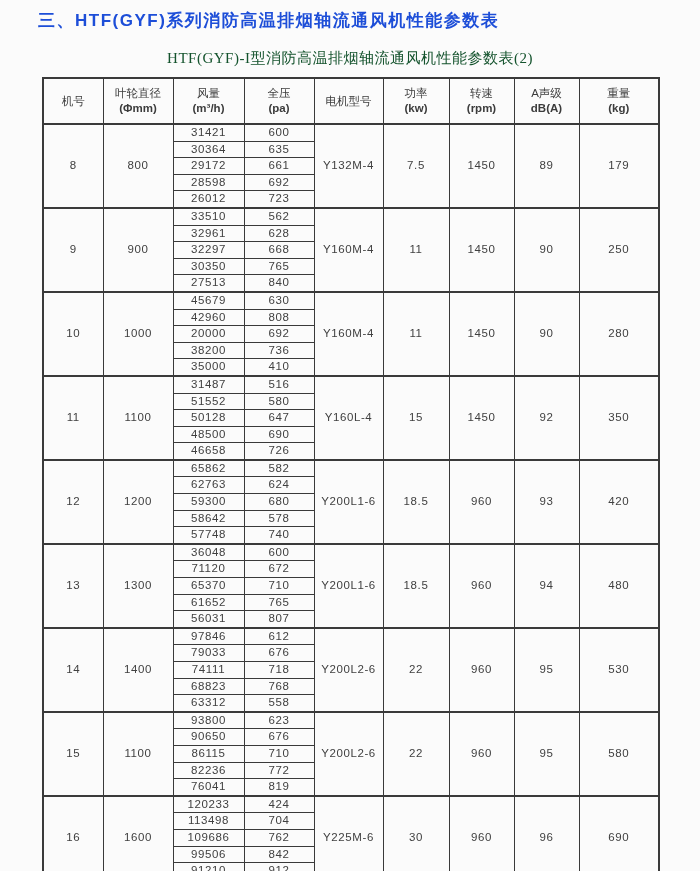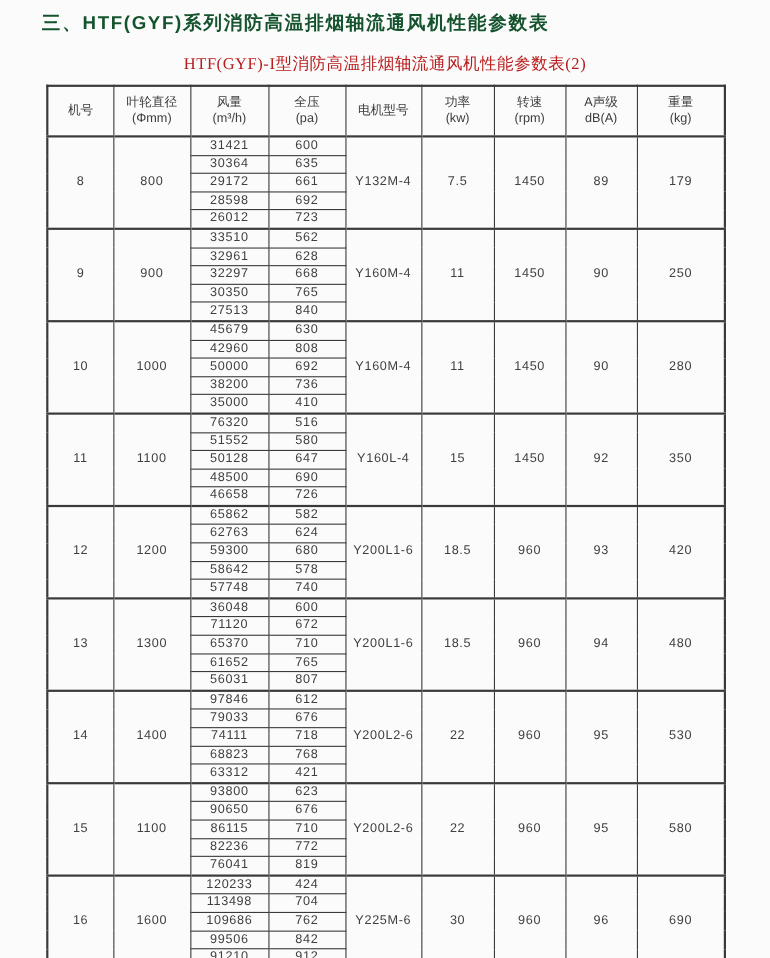--- a/index.html
+++ b/index.html
@@ -14,29 +14,29 @@
     width: 700px;
     height: 871px;
     background: #fbfbfb;
     overflow: hidden;
   }
   .doc-title {
     margin: 9px 0 0 38px;
     font-size: 17px;
     font-weight: 700;
     letter-spacing: 1.5px;
-    color: #14532d;
+    color: #1d4ed8;
     font-family: "Liberation Sans", sans-serif;
   }
   .doc-subtitle {
     margin-top: 17px;
     text-align: center;
     font-size: 15px;
     letter-spacing: 0.5px;
-    color: #b91c1c;
+    color: #14532d;
     font-family: "Liberation Serif", serif;
   }
   table.spec {
     border-collapse: collapse;
     table-layout: fixed;
     width: 616px;
     margin: 9px 0 0 42px;
     border: 2.2px solid #3a3a3a;
     background: #fbfbfb;
   }
@@ -48,21 +48,21 @@
     overflow: hidden;
     white-space: nowrap;
   }
   .spec th {
     height: 40px;
     font-size: 11.5px;
     line-height: 15px;
     color: #3c3c3c;
     padding: 2px 1px;
   }
-  .spec th .unit { display: block; }
+  .spec th .unit { display: block; font-weight: bold; }
   .spec th .unit:empty { display: none; }
   .spec td {
     height: 15.6px;
     line-height: 15.6px;
     padding: 0 2px;
     font-size: 11.5px;
     letter-spacing: 0.6px;
     color: #404040;
   }
   
@@ -174,36 +174,36 @@
     <td rowspan="5">11</td>
     <td rowspan="5">1450</td>
     <td rowspan="5">90</td>
     <td rowspan="5">280</td>
   </tr>
   <tr>
     <td class="c-flow">42960</td>
     <td class="c-press">808</td>
   </tr>
   <tr>
-    <td class="c-flow">50000</td>
+    <td class="c-flow">20000</td>
     <td class="c-press">692</td>
   </tr>
   <tr>
     <td class="c-flow">38200</td>
     <td class="c-press">736</td>
   </tr>
   <tr>
     <td class="c-flow">35000</td>
     <td class="c-press">410</td>
   </tr>
 
   <tr class="group-start">
     <td rowspan="5">11</td>
     <td rowspan="5">1100</td>
-    <td class="c-flow">76320</td>
+    <td class="c-flow">31487</td>
     <td class="c-press">516</td>
     <td rowspan="5">Y160L-4</td>
     <td rowspan="5">15</td>
     <td rowspan="5">1450</td>
     <td rowspan="5">92</td>
     <td rowspan="5">350</td>
   </tr>
   <tr>
     <td class="c-flow">51552</td>
     <td class="c-press">580</td>
@@ -295,21 +295,21 @@
   <tr>
     <td class="c-flow">74111</td>
     <td class="c-press">718</td>
   </tr>
   <tr>
     <td class="c-flow">68823</td>
     <td class="c-press">768</td>
   </tr>
   <tr>
     <td class="c-flow">63312</td>
-    <td class="c-press">421</td>
+    <td class="c-press">558</td>
   </tr>
 
   <tr class="group-start">
     <td rowspan="5">15</td>
     <td rowspan="5">1100</td>
     <td class="c-flow">93800</td>
     <td class="c-press">623</td>
     <td rowspan="5">Y200L2-6</td>
     <td rowspan="5">22</td>
     <td rowspan="5">960</td>

